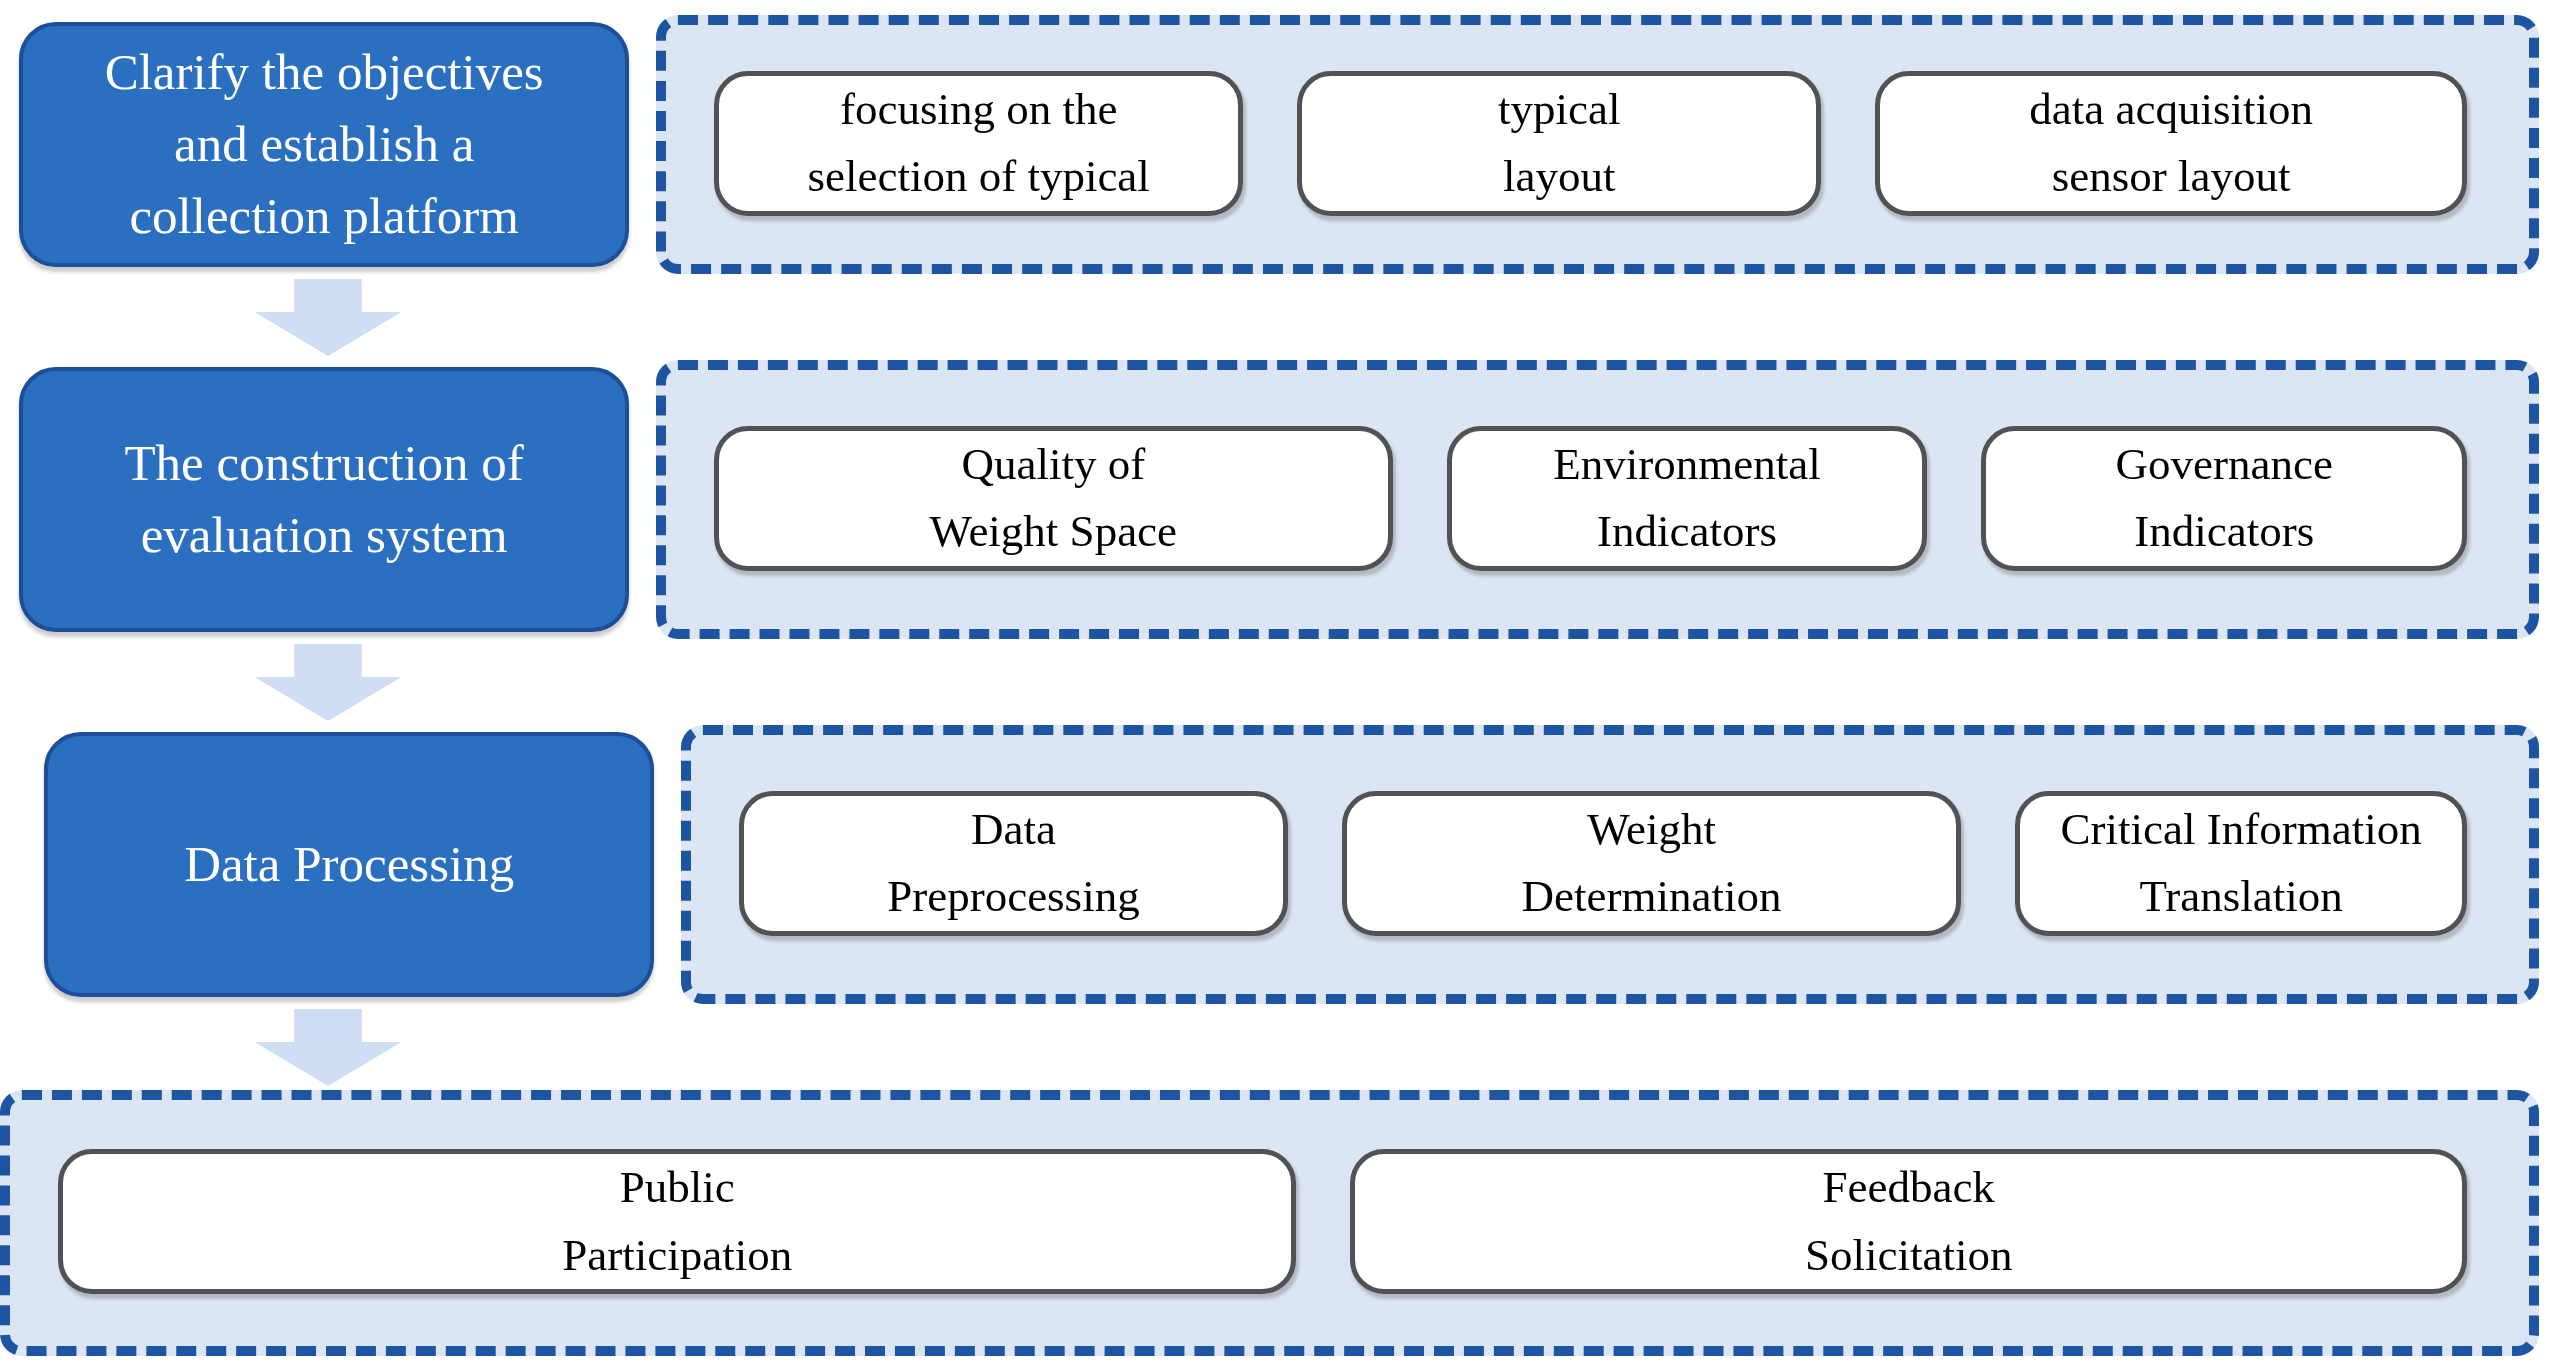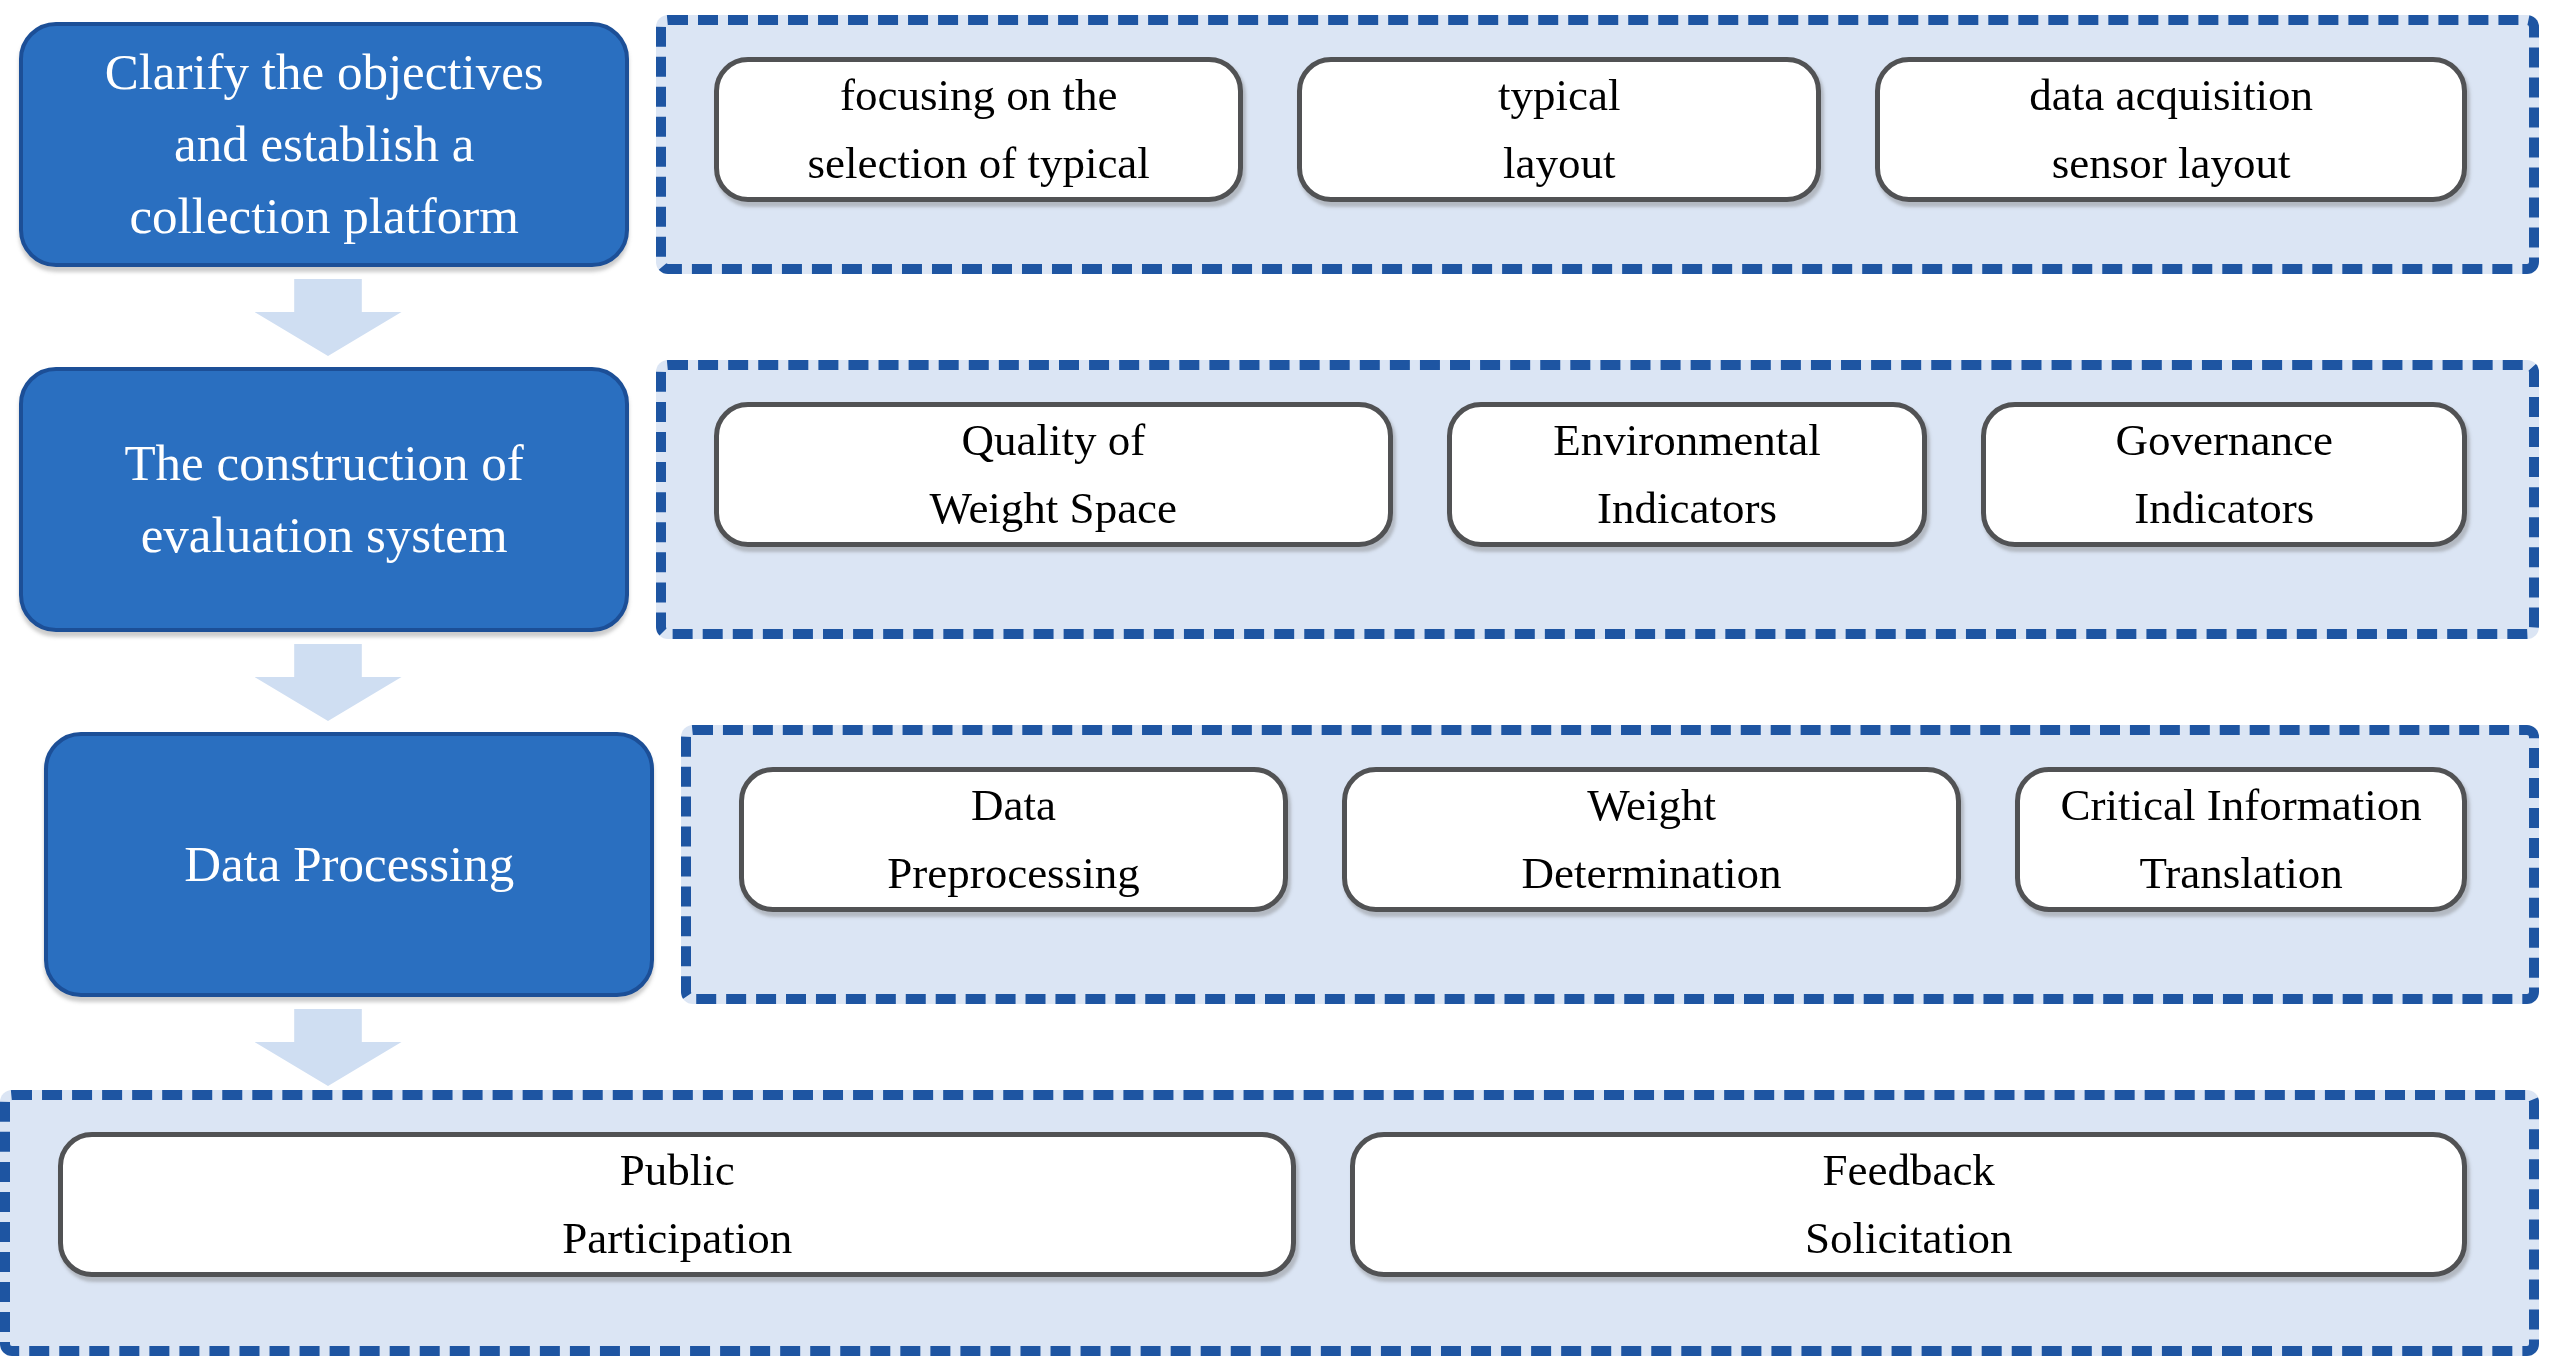--- a/index.html
+++ b/index.html
@@ -48,22 +48,22 @@
     text-align:center;
     white-space:pre-line;
     display:flex;align-items:center;justify-content:center;
   }
   .panel{
     flex:1;
     box-sizing:border-box;
     margin-right:37px;
     background:var(--panel-fill);
     border:10.8px dashed var(--panel-border);
-    border-radius:12px;
-    display:flex;align-items:flex-start;
+    border-radius:22px;
+    display:flex;align-items:center;
     gap:54px;
     padding:32px 62px 35px 48px;
   }
   .item{
     flex:100 1 0%;
     box-sizing:border-box;
     background:#ffffff;
     border:5.4px solid var(--item-border);
     border-radius:34px;
     box-shadow:2.3px 4.6px 3.1px rgba(120,120,120,.40);

